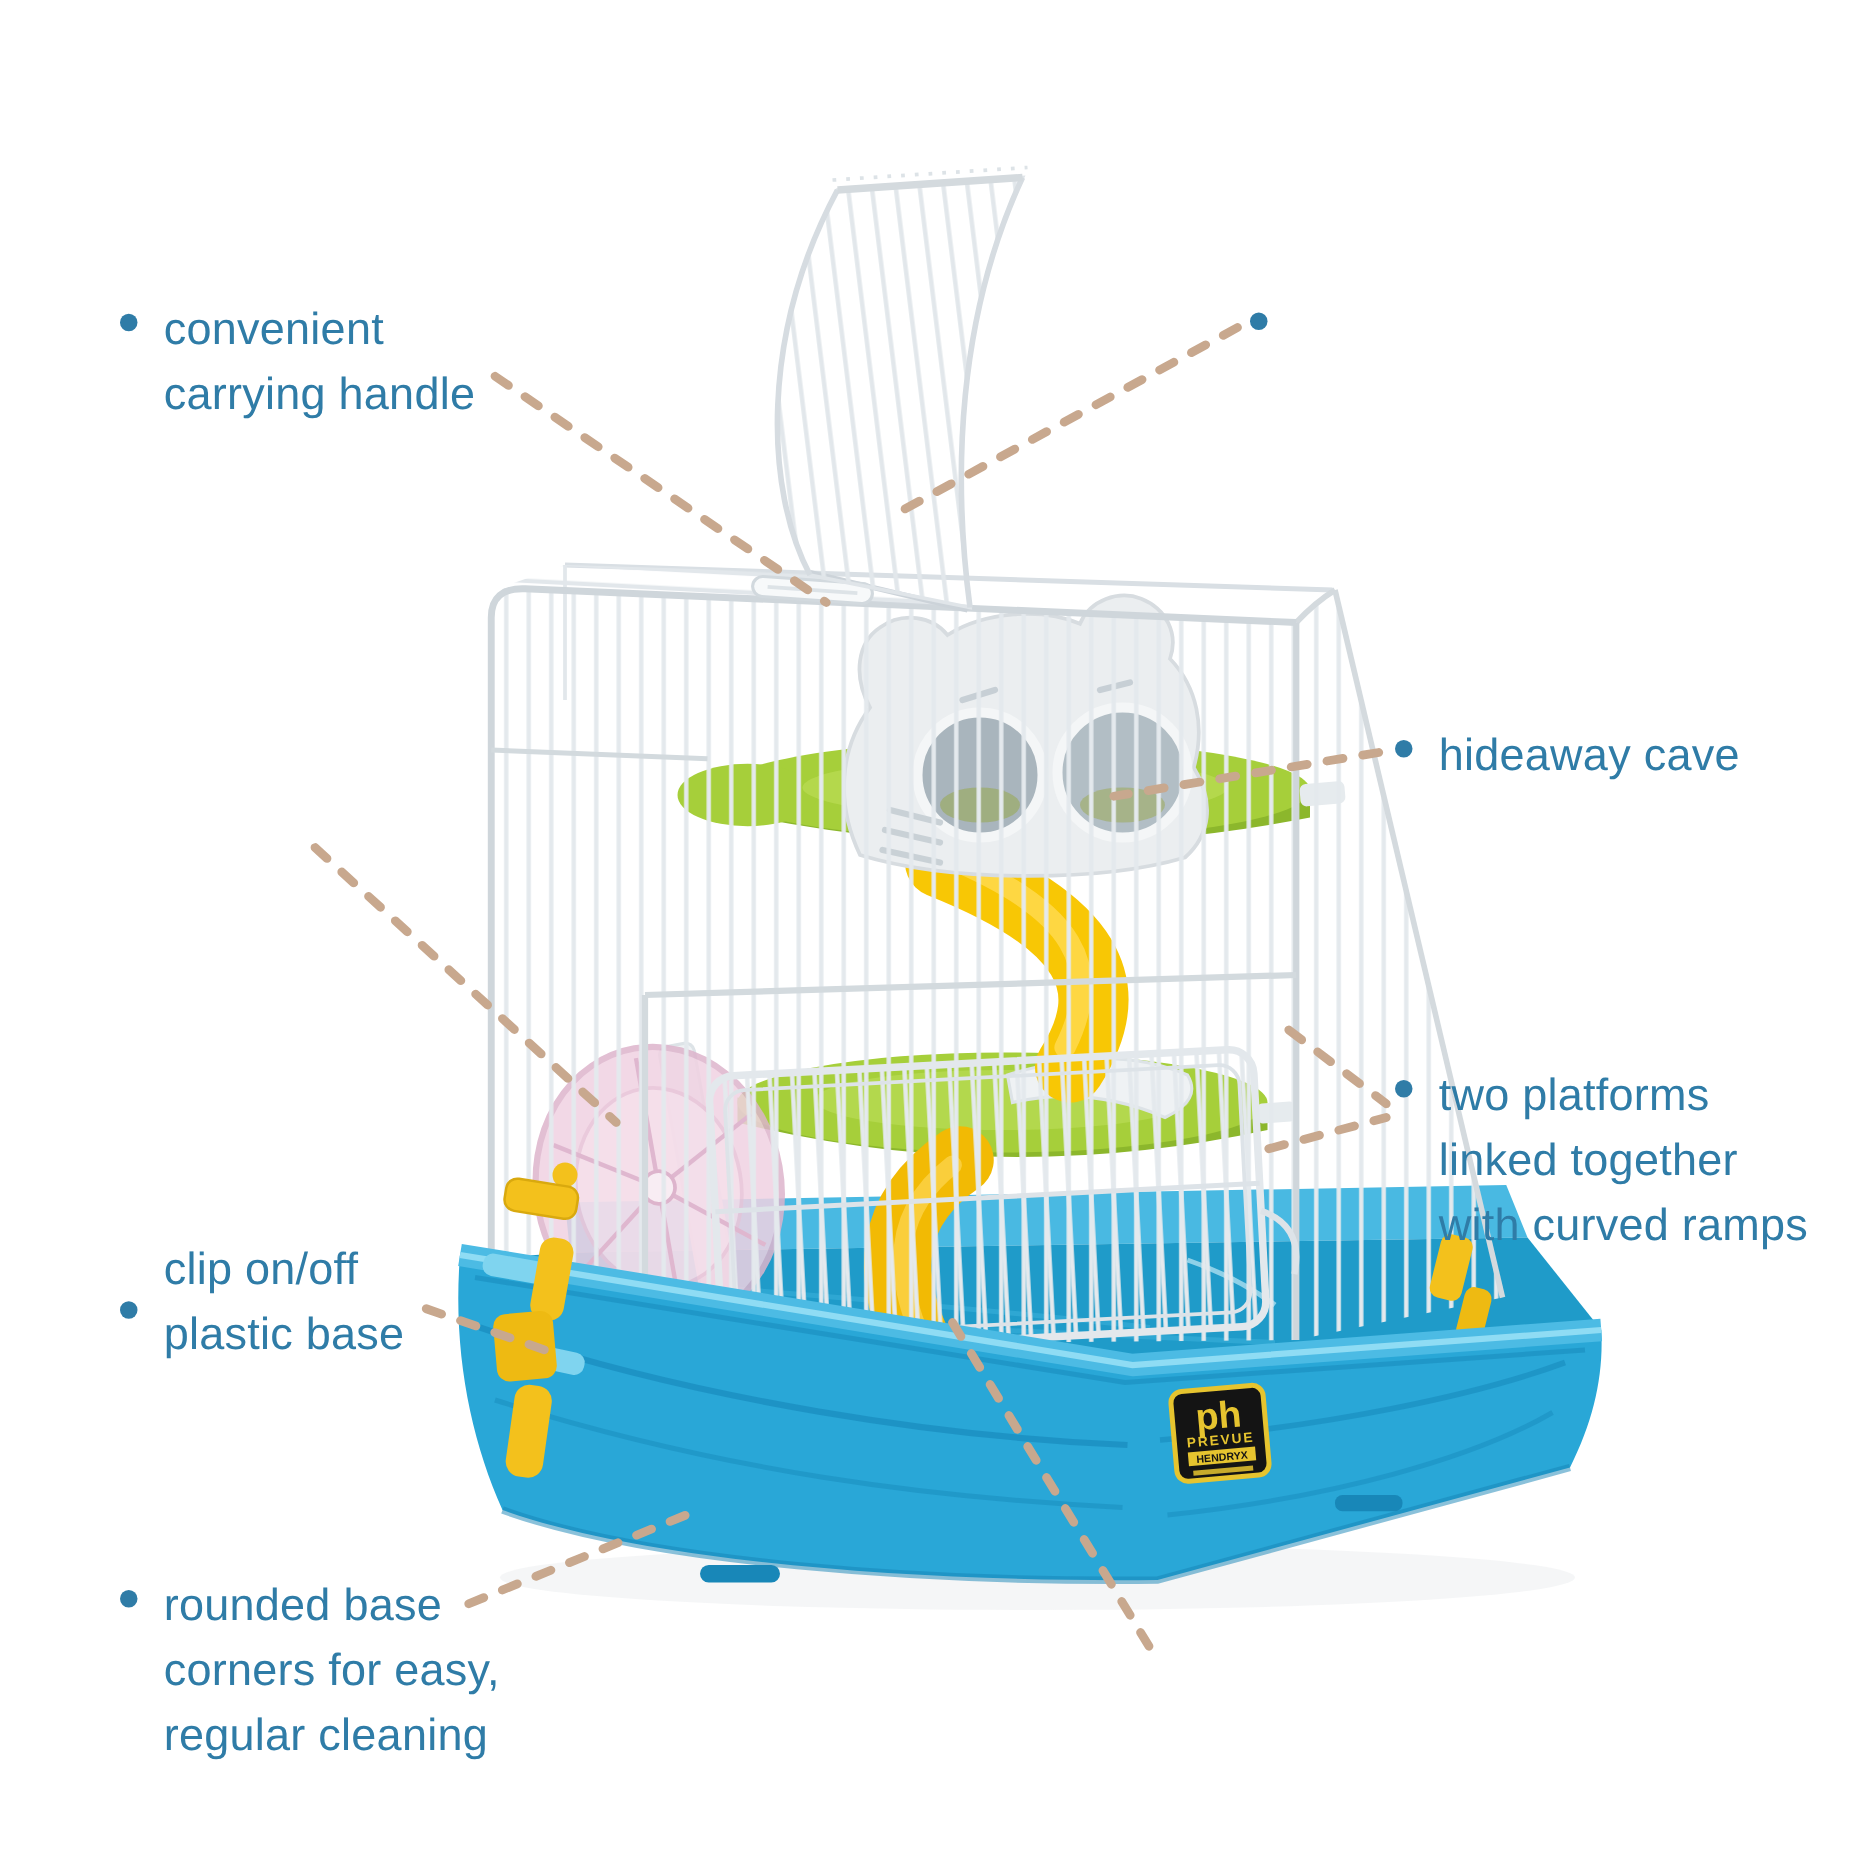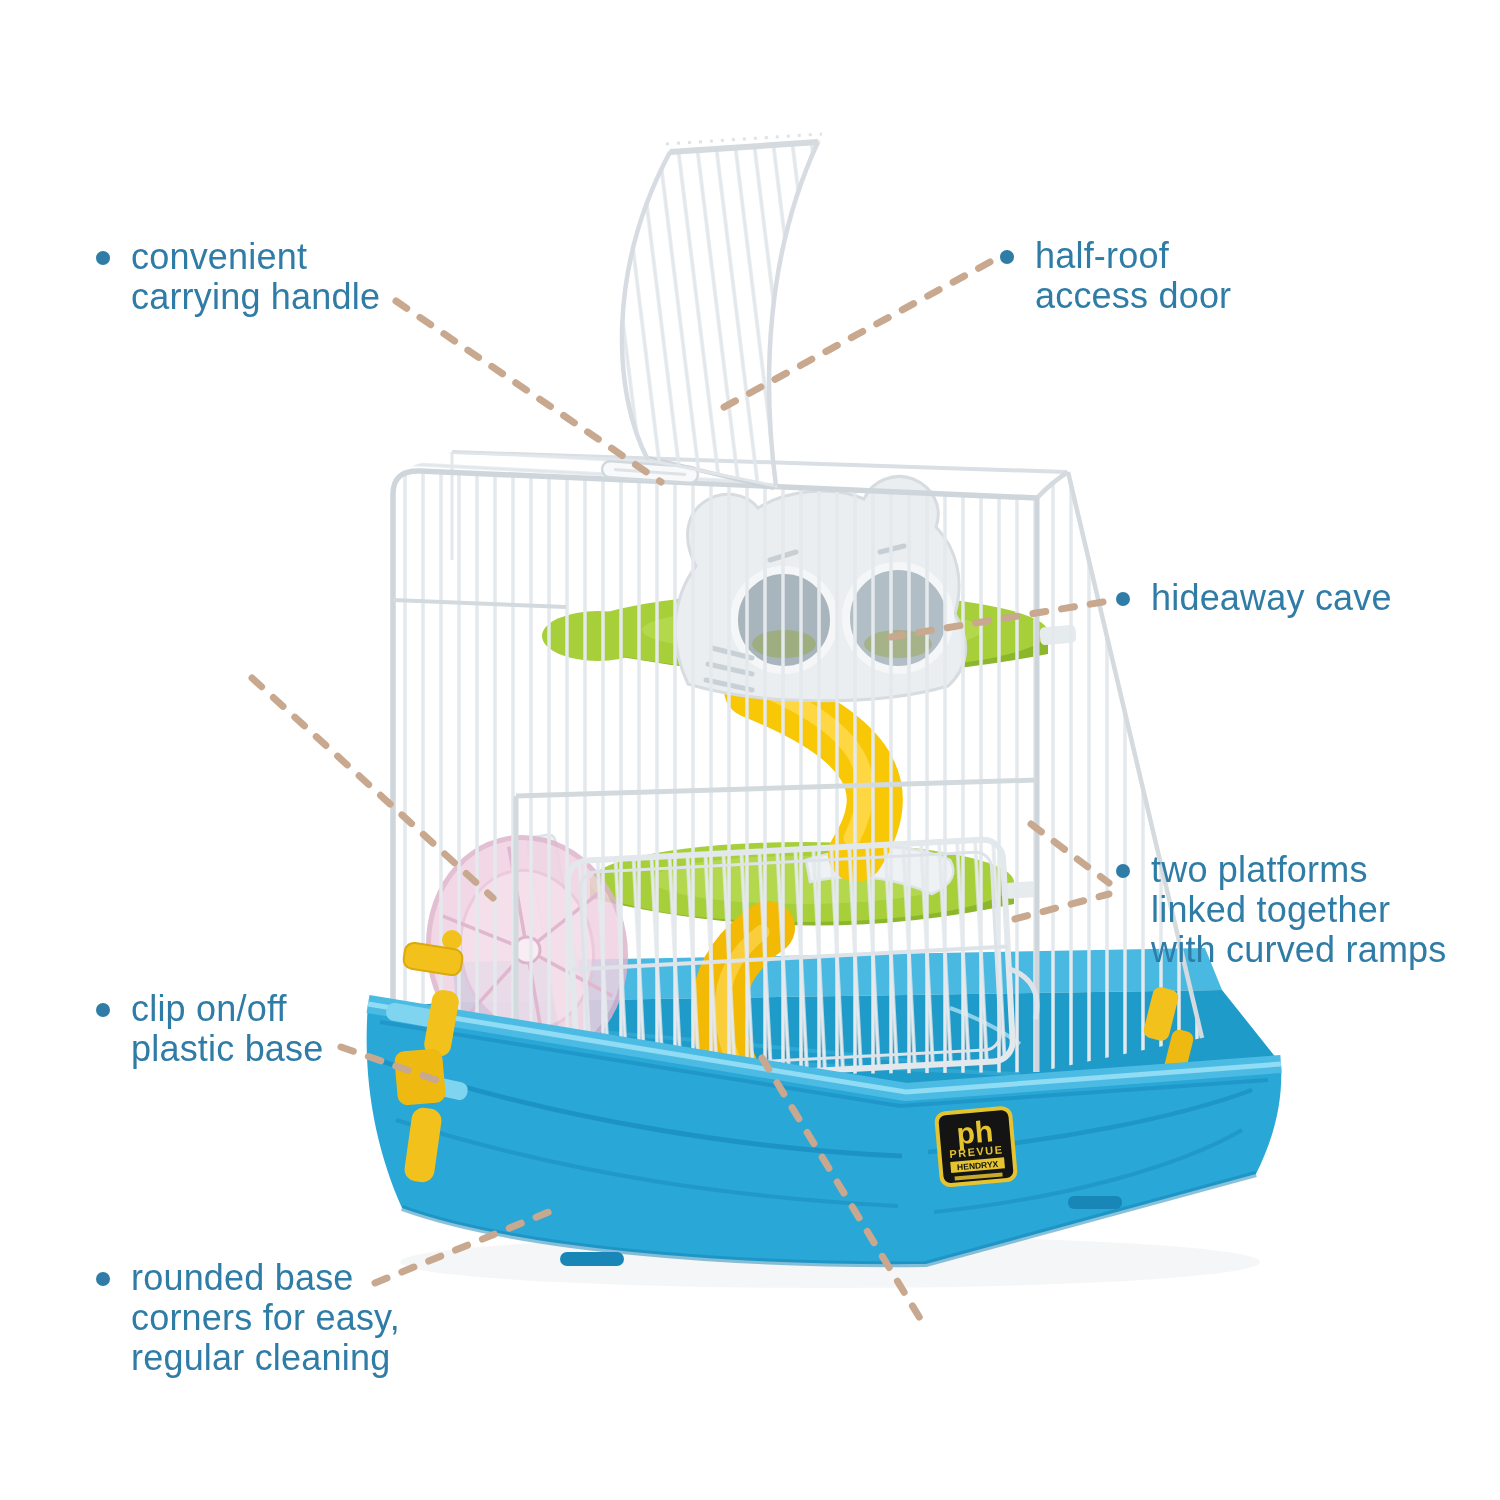--- a/index.html
+++ b/index.html
@@ -4,29 +4,29 @@
 <style>
   html,body{margin:0;padding:0;background:#ffffff;}
   .canvas{
     position:relative;width:1500px;height:1500px;background:#ffffff;overflow:hidden;
     font-family:"Liberation Sans",sans-serif;
   }
   svg.art{position:absolute;left:0;top:0;}
   .callout{position:absolute;display:flex;align-items:flex-start;gap:21px;}
   .dot{width:14px;height:14px;border-radius:50%;background:#2f7ca7;margin-top:14px;flex:none;}
   .ctext{
-    font-size:36px;line-height:40px;color:#2f7ca7;
+    font-size:36px;line-height:52px;color:#2f7ca7;
     white-space:pre-line;letter-spacing:.2px;
   }
   .c1{left:96px;top:237px;}
   .c2{left:1000px;top:236px;}
   .c3{left:1116px;top:578px;text-align:right;}
   .c4{left:96px;top:614px;}
   .c5{left:1116px;top:850px;}
-  .c6{left:96px;top:989px;}
+  .c6{left:96px;top:989px;align-items:center;}
   .c7{left:96px;top:1258px;}
   .c8{left:923px;top:1312px;}
 </style>
 </head>
 <body>
 
 <div class="canvas">
 
   <svg class="art" width="1500" height="1500" viewBox="0 0 1500 1500">
     <defs>
@@ -197,22 +197,20 @@
     </g>
   </svg>
 
   <div class="callout c1">
     <span class="dot"></span>
     <span class="ctext">convenient
 carrying handle</span>
   </div>
   <div class="callout c2">
     <span class="dot"></span>
-    <span class="ctext">half-roof
-access door</span>
   </div>
   <div class="callout c3">
     <span class="dot"></span>
     <span class="ctext">hideaway cave</span>
   </div>
   <div class="callout c5">
     <span class="dot"></span>
     <span class="ctext">two platforms
 linked together
 with curved ramps</span>

